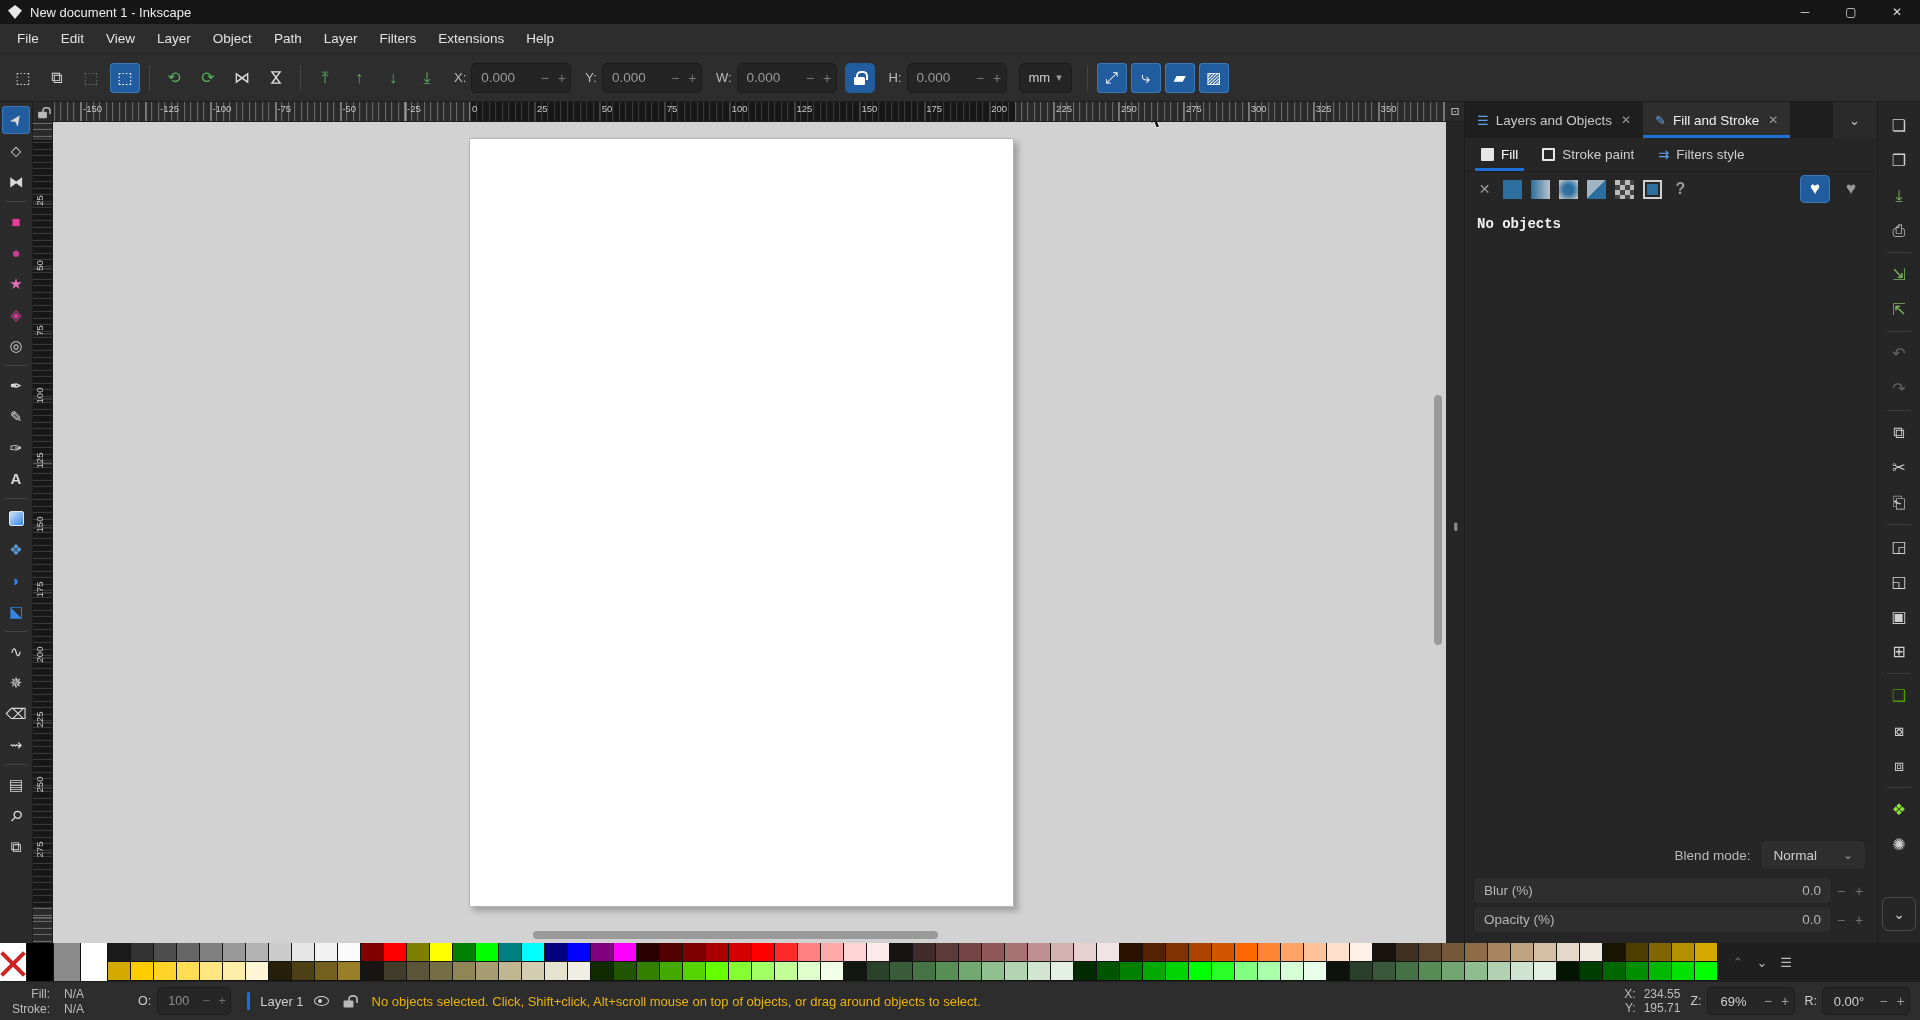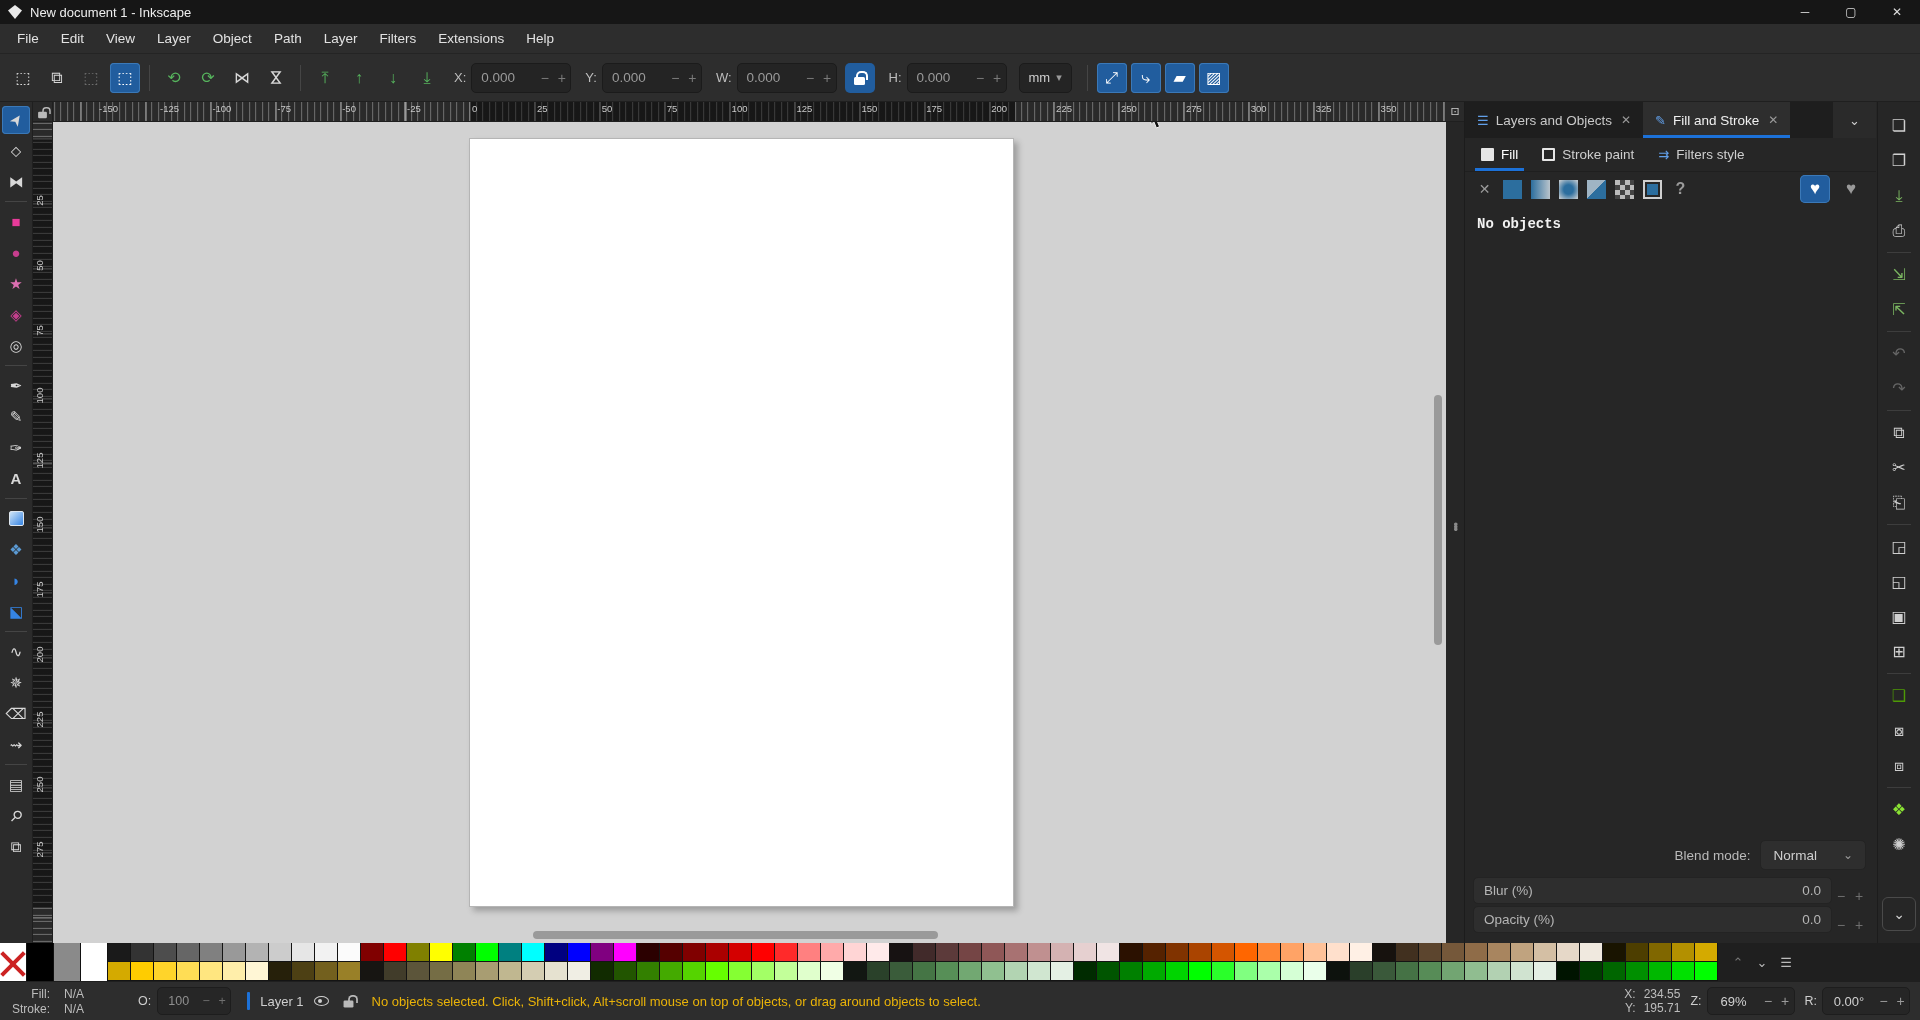--- a/index.html
+++ b/index.html
@@ -137,21 +137,21 @@
   .fillrules { margin-left:auto; display:flex; gap:6px; }
   .frbtn { width:30px; height:28px; border-radius:5px; display:flex; align-items:center; justify-content:center;
     color:#9a9a9a; font-size:17px; }
   .frbtn.active { background:#215d9e; box-shadow:0 0 0 1px #3b79b8 inset; color:#fff; }
   .noobj { padding:10px 12px; font-size:14px; font-weight:bold; color:#f2f2f2;font-family:Liberation Mono, monospace; }
   .panel-fill { flex:1; }
   .blendrow { height:40px; display:flex; align-items:center; justify-content:flex-end; gap:10px; padding:0 10px; }
   .blendrow .blbl { color:#b9b9b9; font-size:13.5px; }
   .dd { display:flex; align-items:center; gap:26px; background:#2e2e2e; border:1px solid #232323;
     border-radius:5px; height:30px; padding:0 12px; color:#cfcfcf; font-size:13.5px; }
-  .sliderrow { height:27px; margin:2px 8px 0 8px; display:flex; align-items:flex-end; }
+  .sliderrow { height:27px; margin:2px 8px 0 8px; display:flex; align-items:center; }
   .sliderrow .track { flex:1; height:100%; background:#2e2e2e; border:1px solid #232323; border-radius:5px;
     display:flex; align-items:center; justify-content:space-between; padding:0 10px; color:#b5b5b5; font-size:13.5px; }
   .sliderrow .mp { width:18px; text-align:center; color:#6f6f6f; font-size:14px; }
   .panel-pad-bottom { height:10px; }
 
   
   .cmdbar { position:absolute; left:1877px; top:0; width:43px; height:100%; background:#262626;
     border-left:1px solid #1c1c1c; display:flex; flex-direction:column; align-items:center; padding-top:6px; }
   .cmd { width:30px; height:30px; margin:2.5px 0; display:flex; align-items:center; justify-content:center;
     font-size:16px; color:#cfcfcf; border-radius:4px; }
@@ -399,21 +399,21 @@
         </div>
         <div class="tb-tool">
           <span>⧉</span>
         </div>
       </div>
 
     <div class="ruler-corner">
       <span class="css-lock open gray" style="transform:scale(0.8);"></span>
     </div>
     <div class="hruler" id="hruler">
-        <span class="rl" style="left:44px">-150</span>
+        <span class="rl" style="left:28px">-150</span>
         <span class="rl" style="left:105px">-125</span>
         <span class="rl" style="left:157.39999999999998px">-100</span>
         <span class="rl" style="left:222.29999999999998px">-75</span>
         <span class="rl" style="left:287.2px">-50</span>
         <span class="rl" style="left:352.1px">-25</span>
         <span class="rl" style="left:417px">0</span>
         <span class="rl" style="left:481.9px">25</span>
         <span class="rl" style="left:546.8px">50</span>
         <span class="rl" style="left:611.7px">75</span>
         <span class="rl" style="left:676.6px">100</span>

